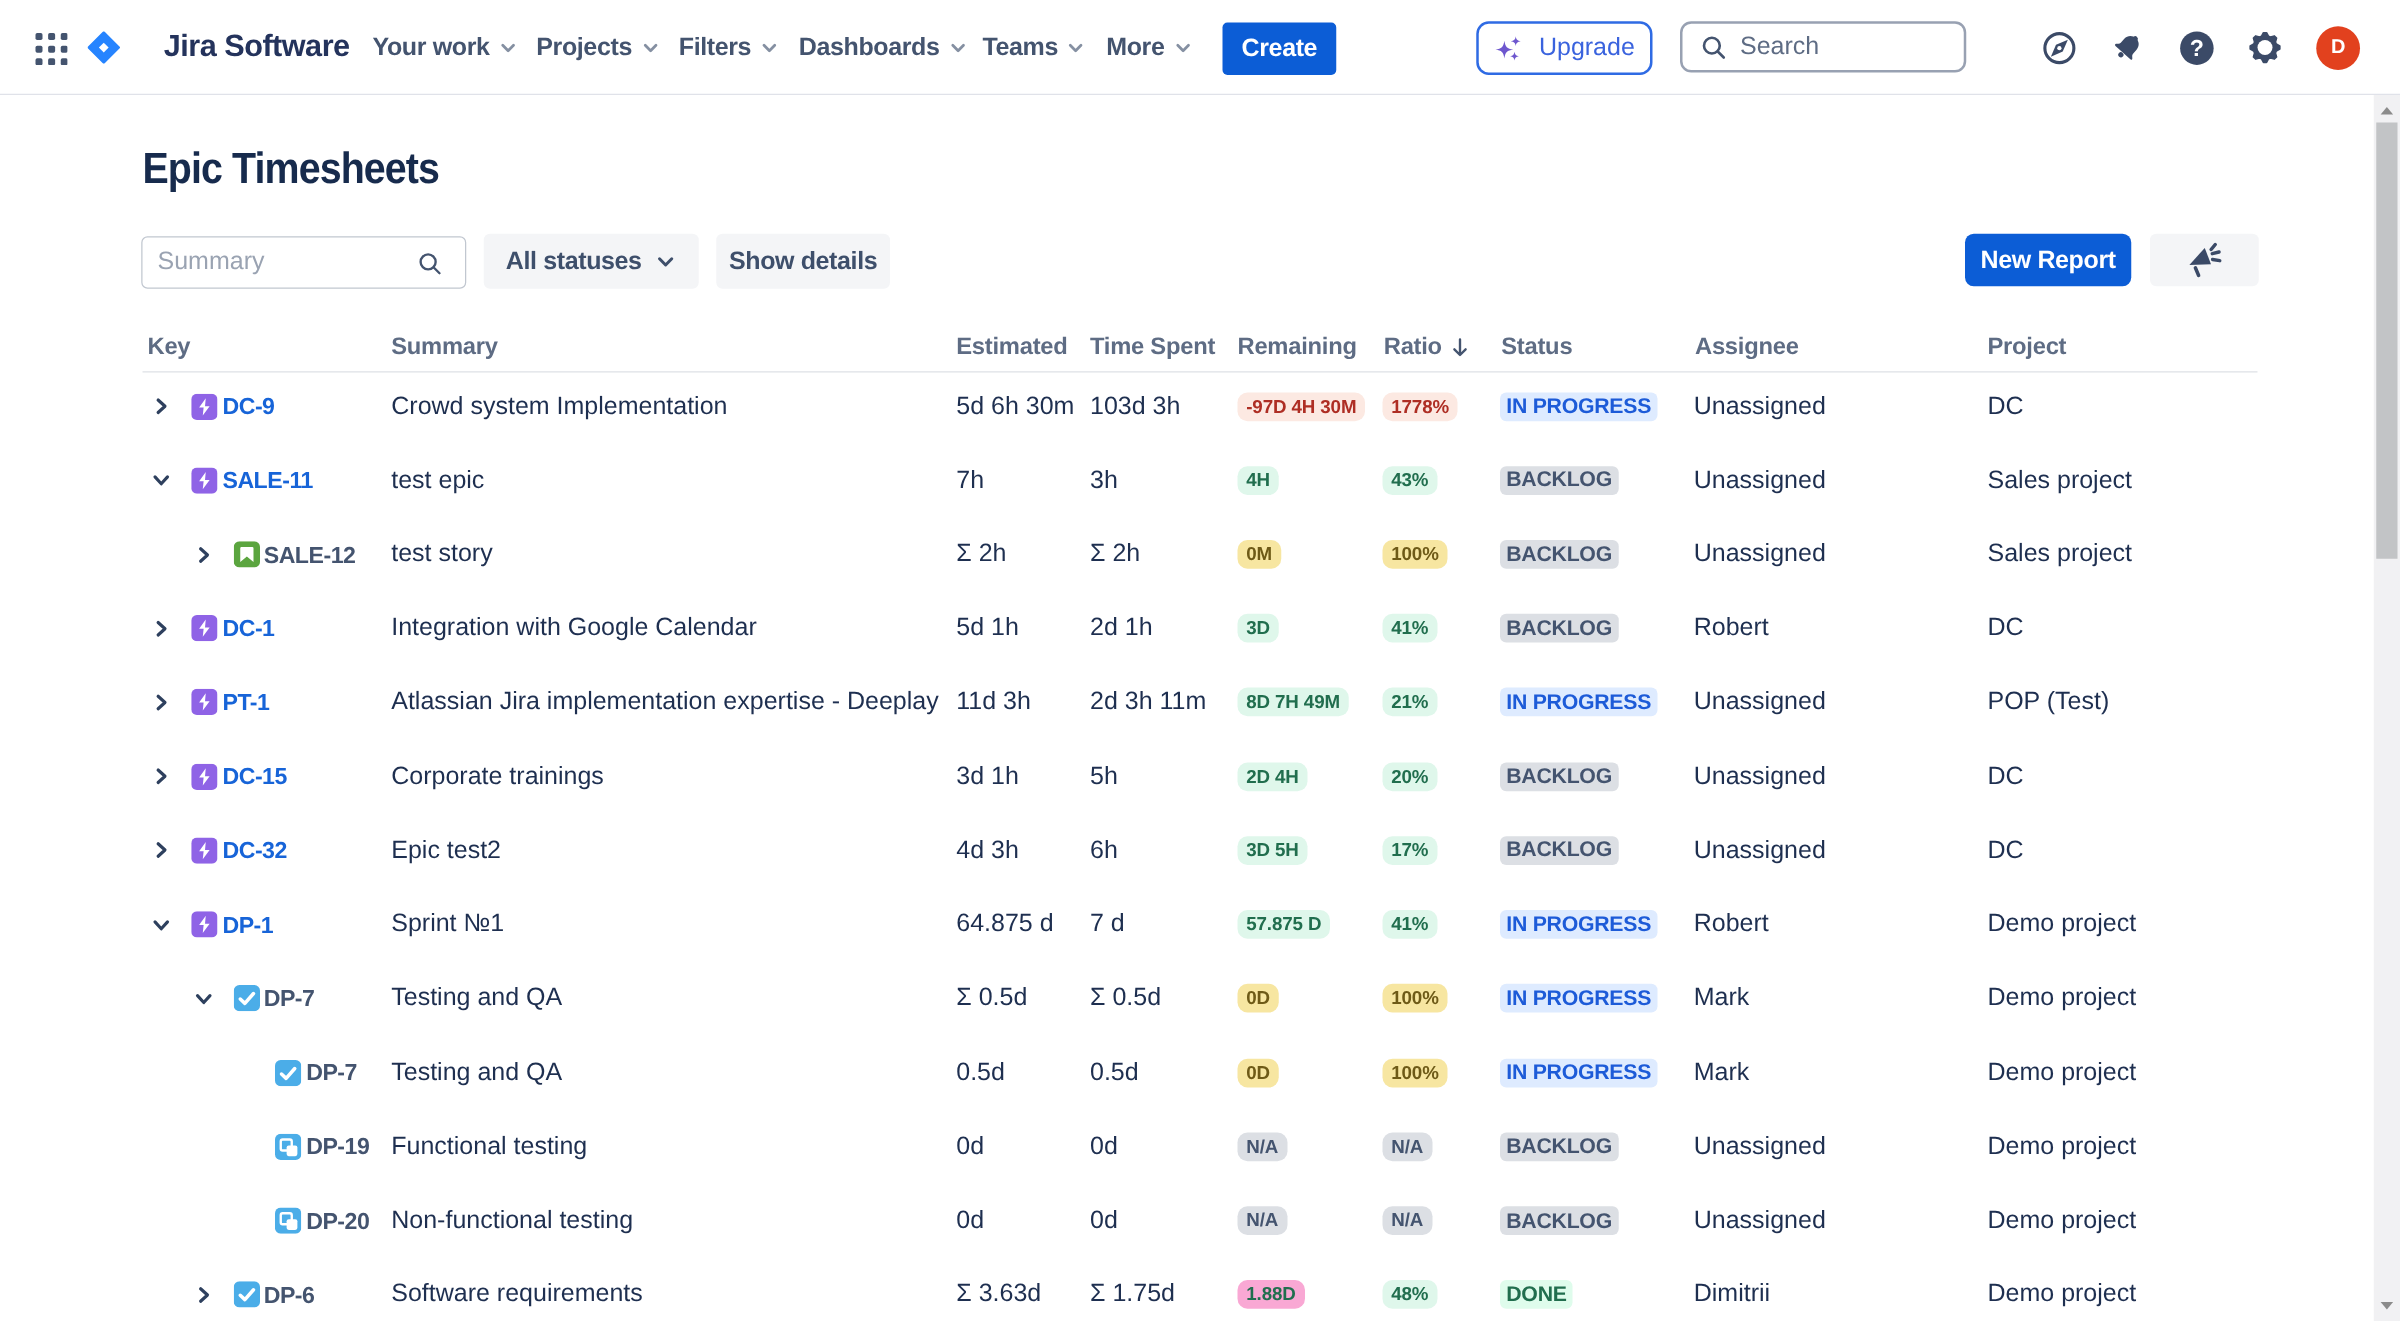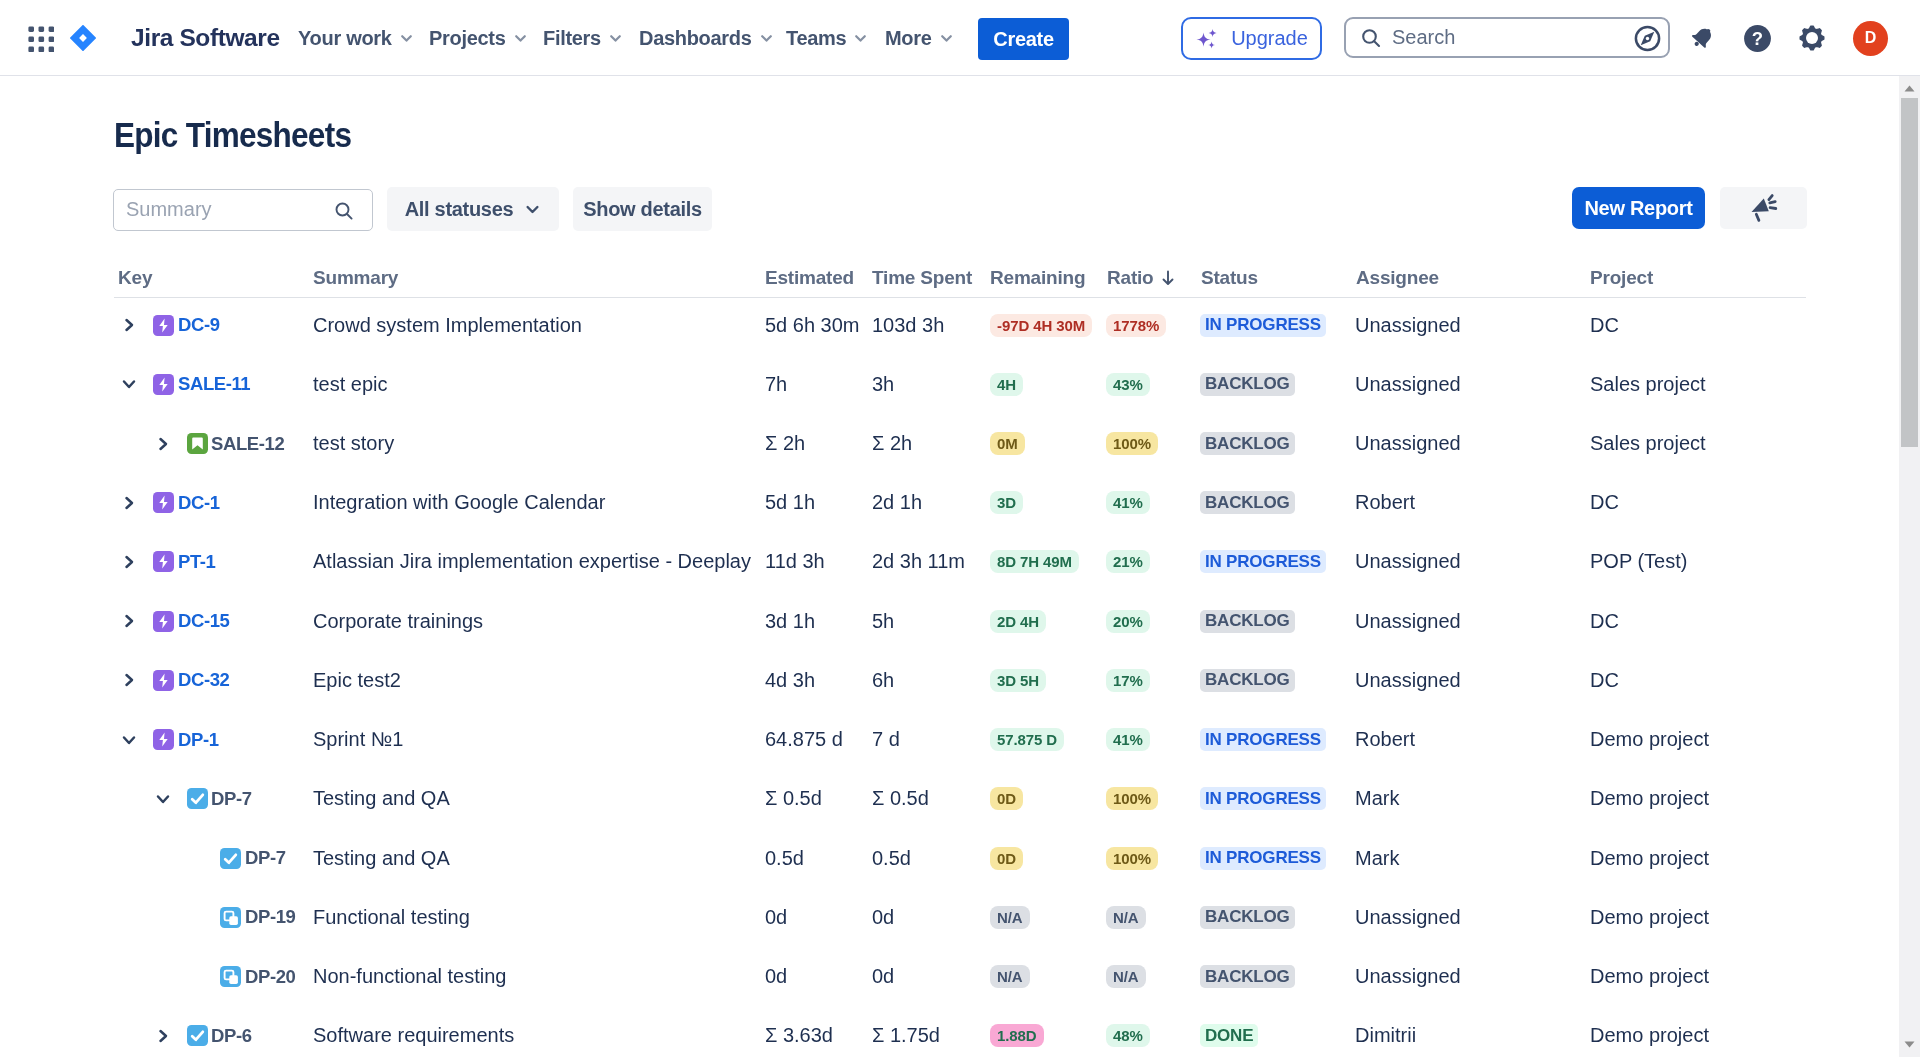--- a/index.html
+++ b/index.html
@@ -12,21 +12,21 @@
 .navitem { position:absolute; top:0; height:76px; display:flex; align-items:center;
   font-size:20px; font-weight:700; color:#44546F; letter-spacing:-0.3px; }
 .navchev { margin-left:7px; }
 #logotext { font-size:24.5px; font-weight:700; color:#24335C; letter-spacing:-0.4px; }
 #createbtn { position:absolute; left:978px; top:18px; width:91px; height:42px;
   background:#0C5DD6; color:#fff; border-radius:4px; font-size:20px; font-weight:700;
   display:flex; align-items:center; justify-content:center; letter-spacing:-0.3px; }
 #upgradebtn { position:absolute; left:1181px; top:17px; width:141px; height:43px;
   border:2px solid #2F6BE4; border-radius:10px; display:flex; align-items:center;
   justify-content:center; color:#3A63DE; font-size:20px; font-weight:400; gap:10px; }
-#searchbox { position:absolute; left:1344px; top:17px; width:326px; height:41px;
+#searchbox { position:absolute; left:1344px; top:17px; width:229px; height:41px;
   border:2px solid #98A1B2; border-radius:9px; display:flex; align-items:center; }
 #searchbox .ph { color:#5E6C84; font-size:20px; margin-left:9px; }
 .navicon { position:absolute; top:0; height:76px; display:flex; align-items:center; }
 #avatar { width:35px; height:35px; border-radius:50%; background:#E2411E; color:#fff;
   font-size:16px; font-weight:700; display:flex; align-items:center; justify-content:center; }
 
 
 #sbar { position:absolute; left:1899px; top:76px; width:21px; height:981px; background:#F1F1F3; }
 #sthumb { position:absolute; left:2px; top:22px; width:17px; height:349px; background:#C2C4C6; }
 

